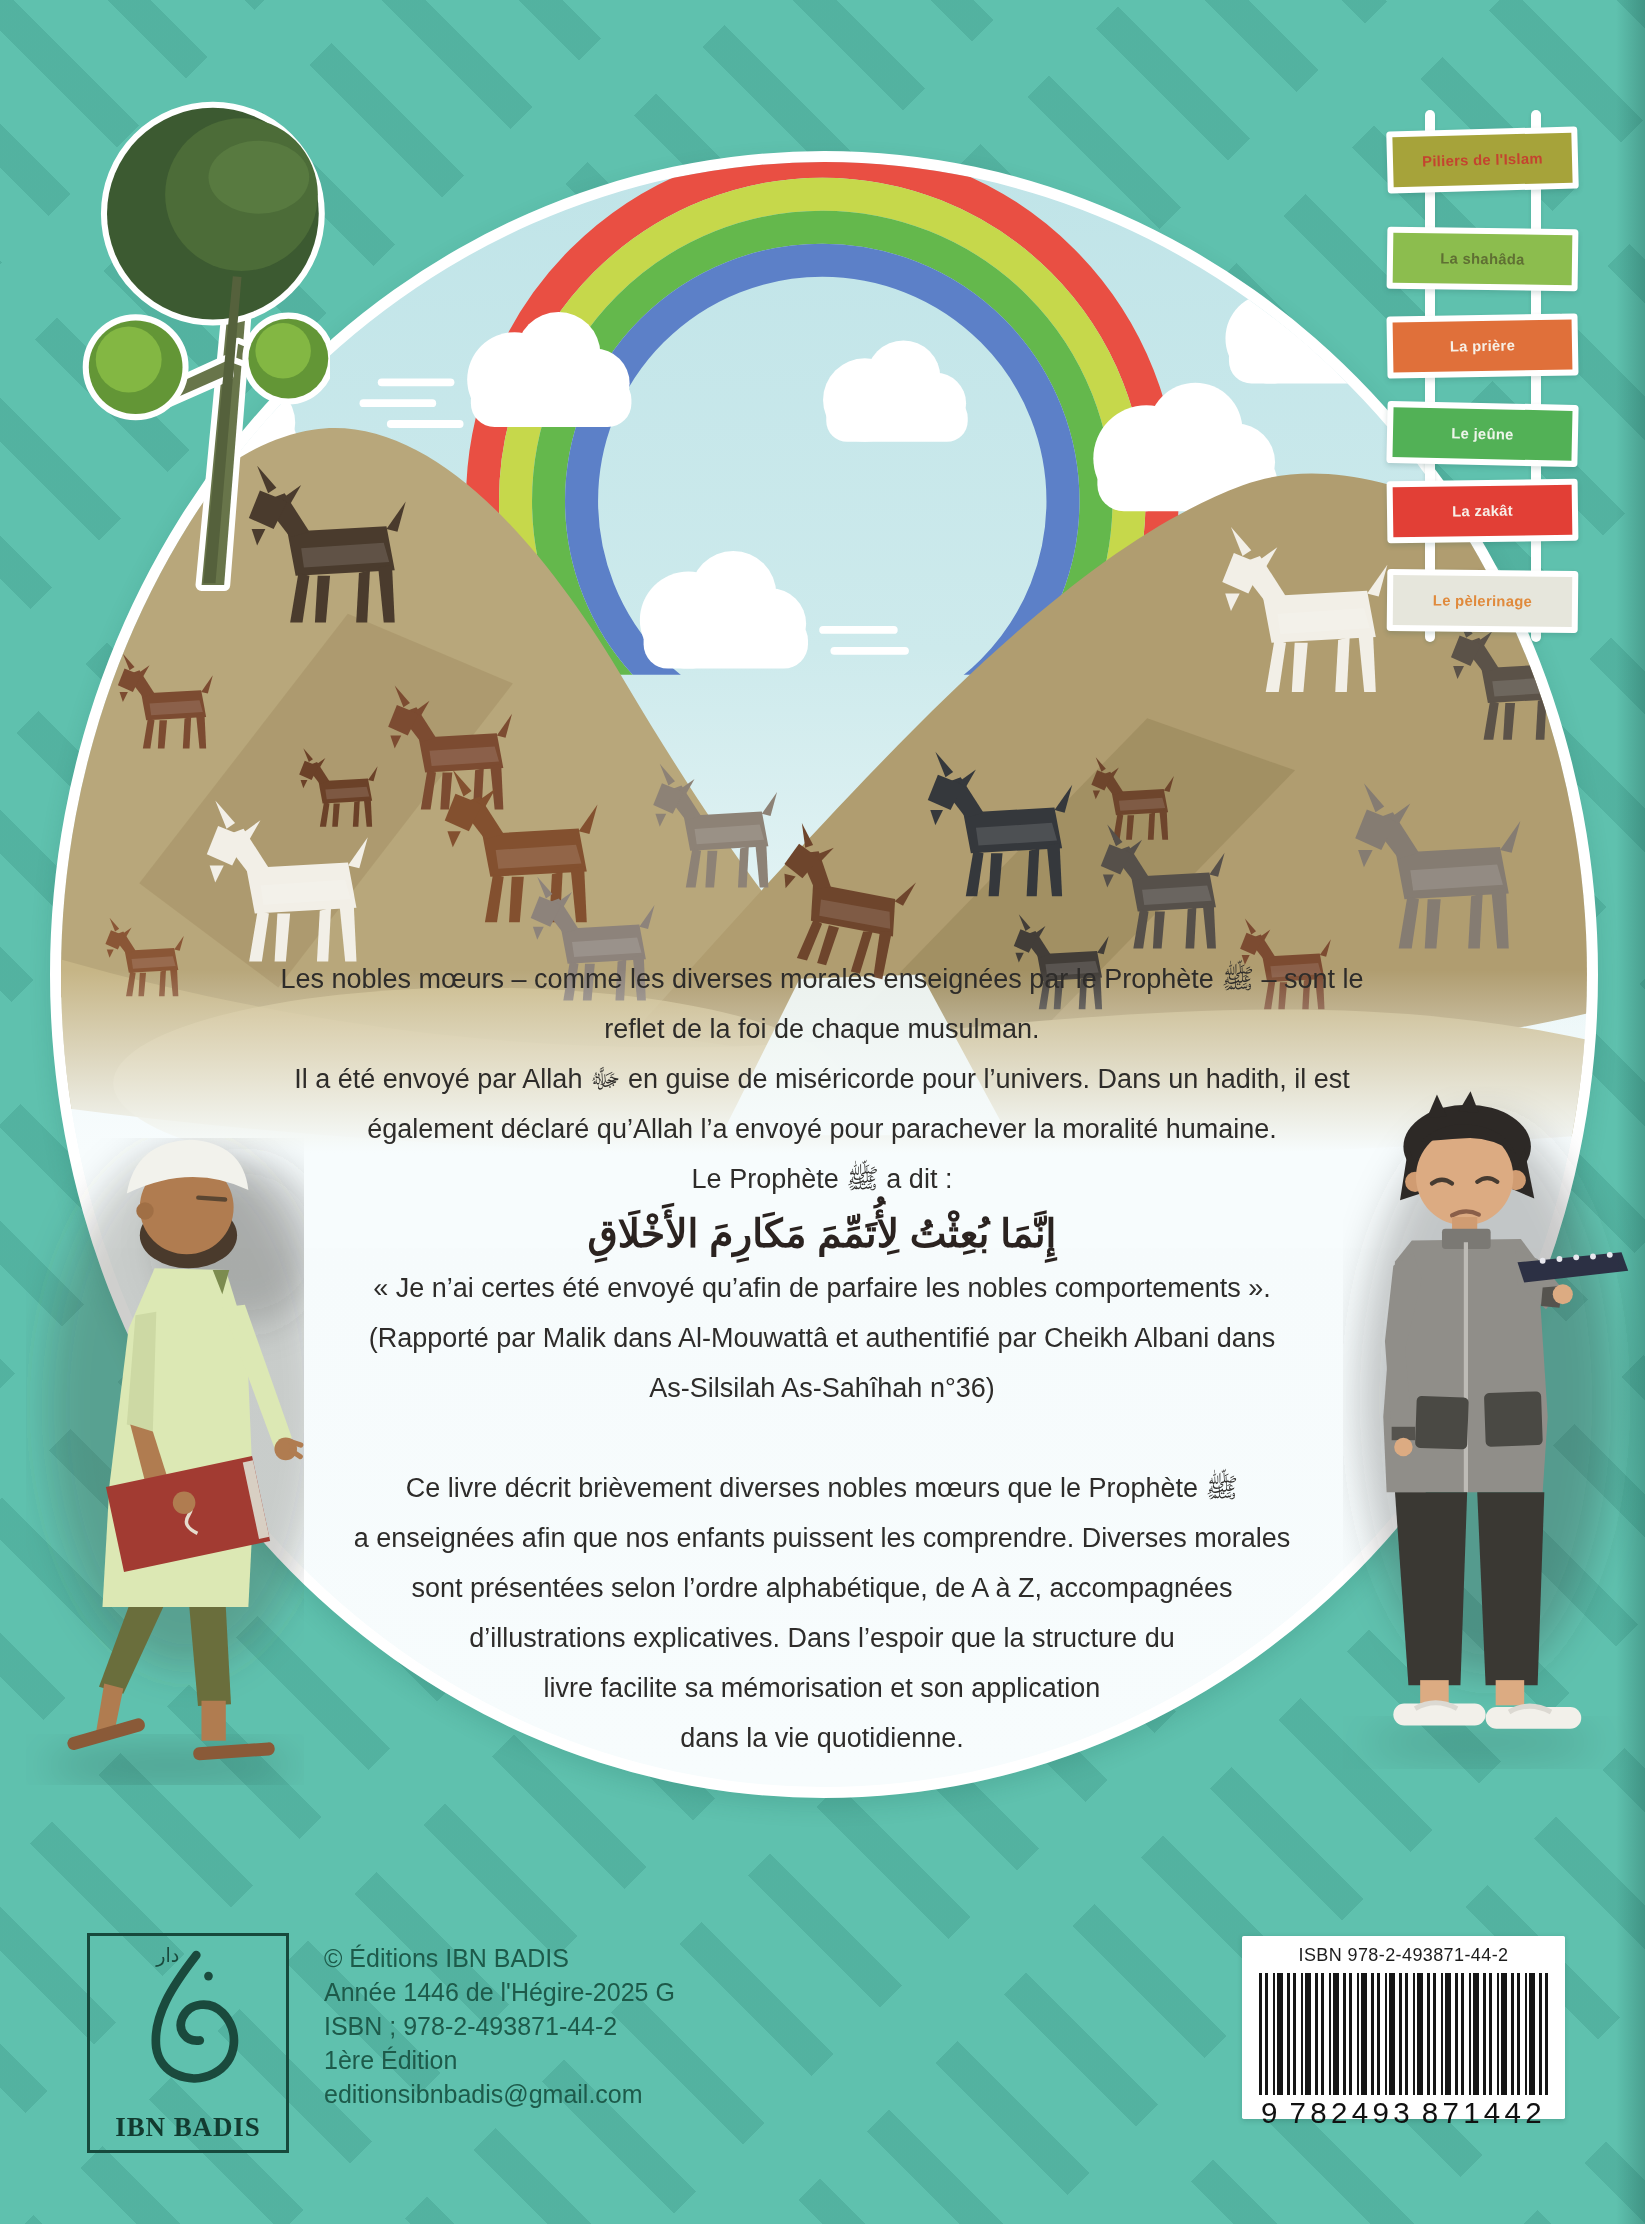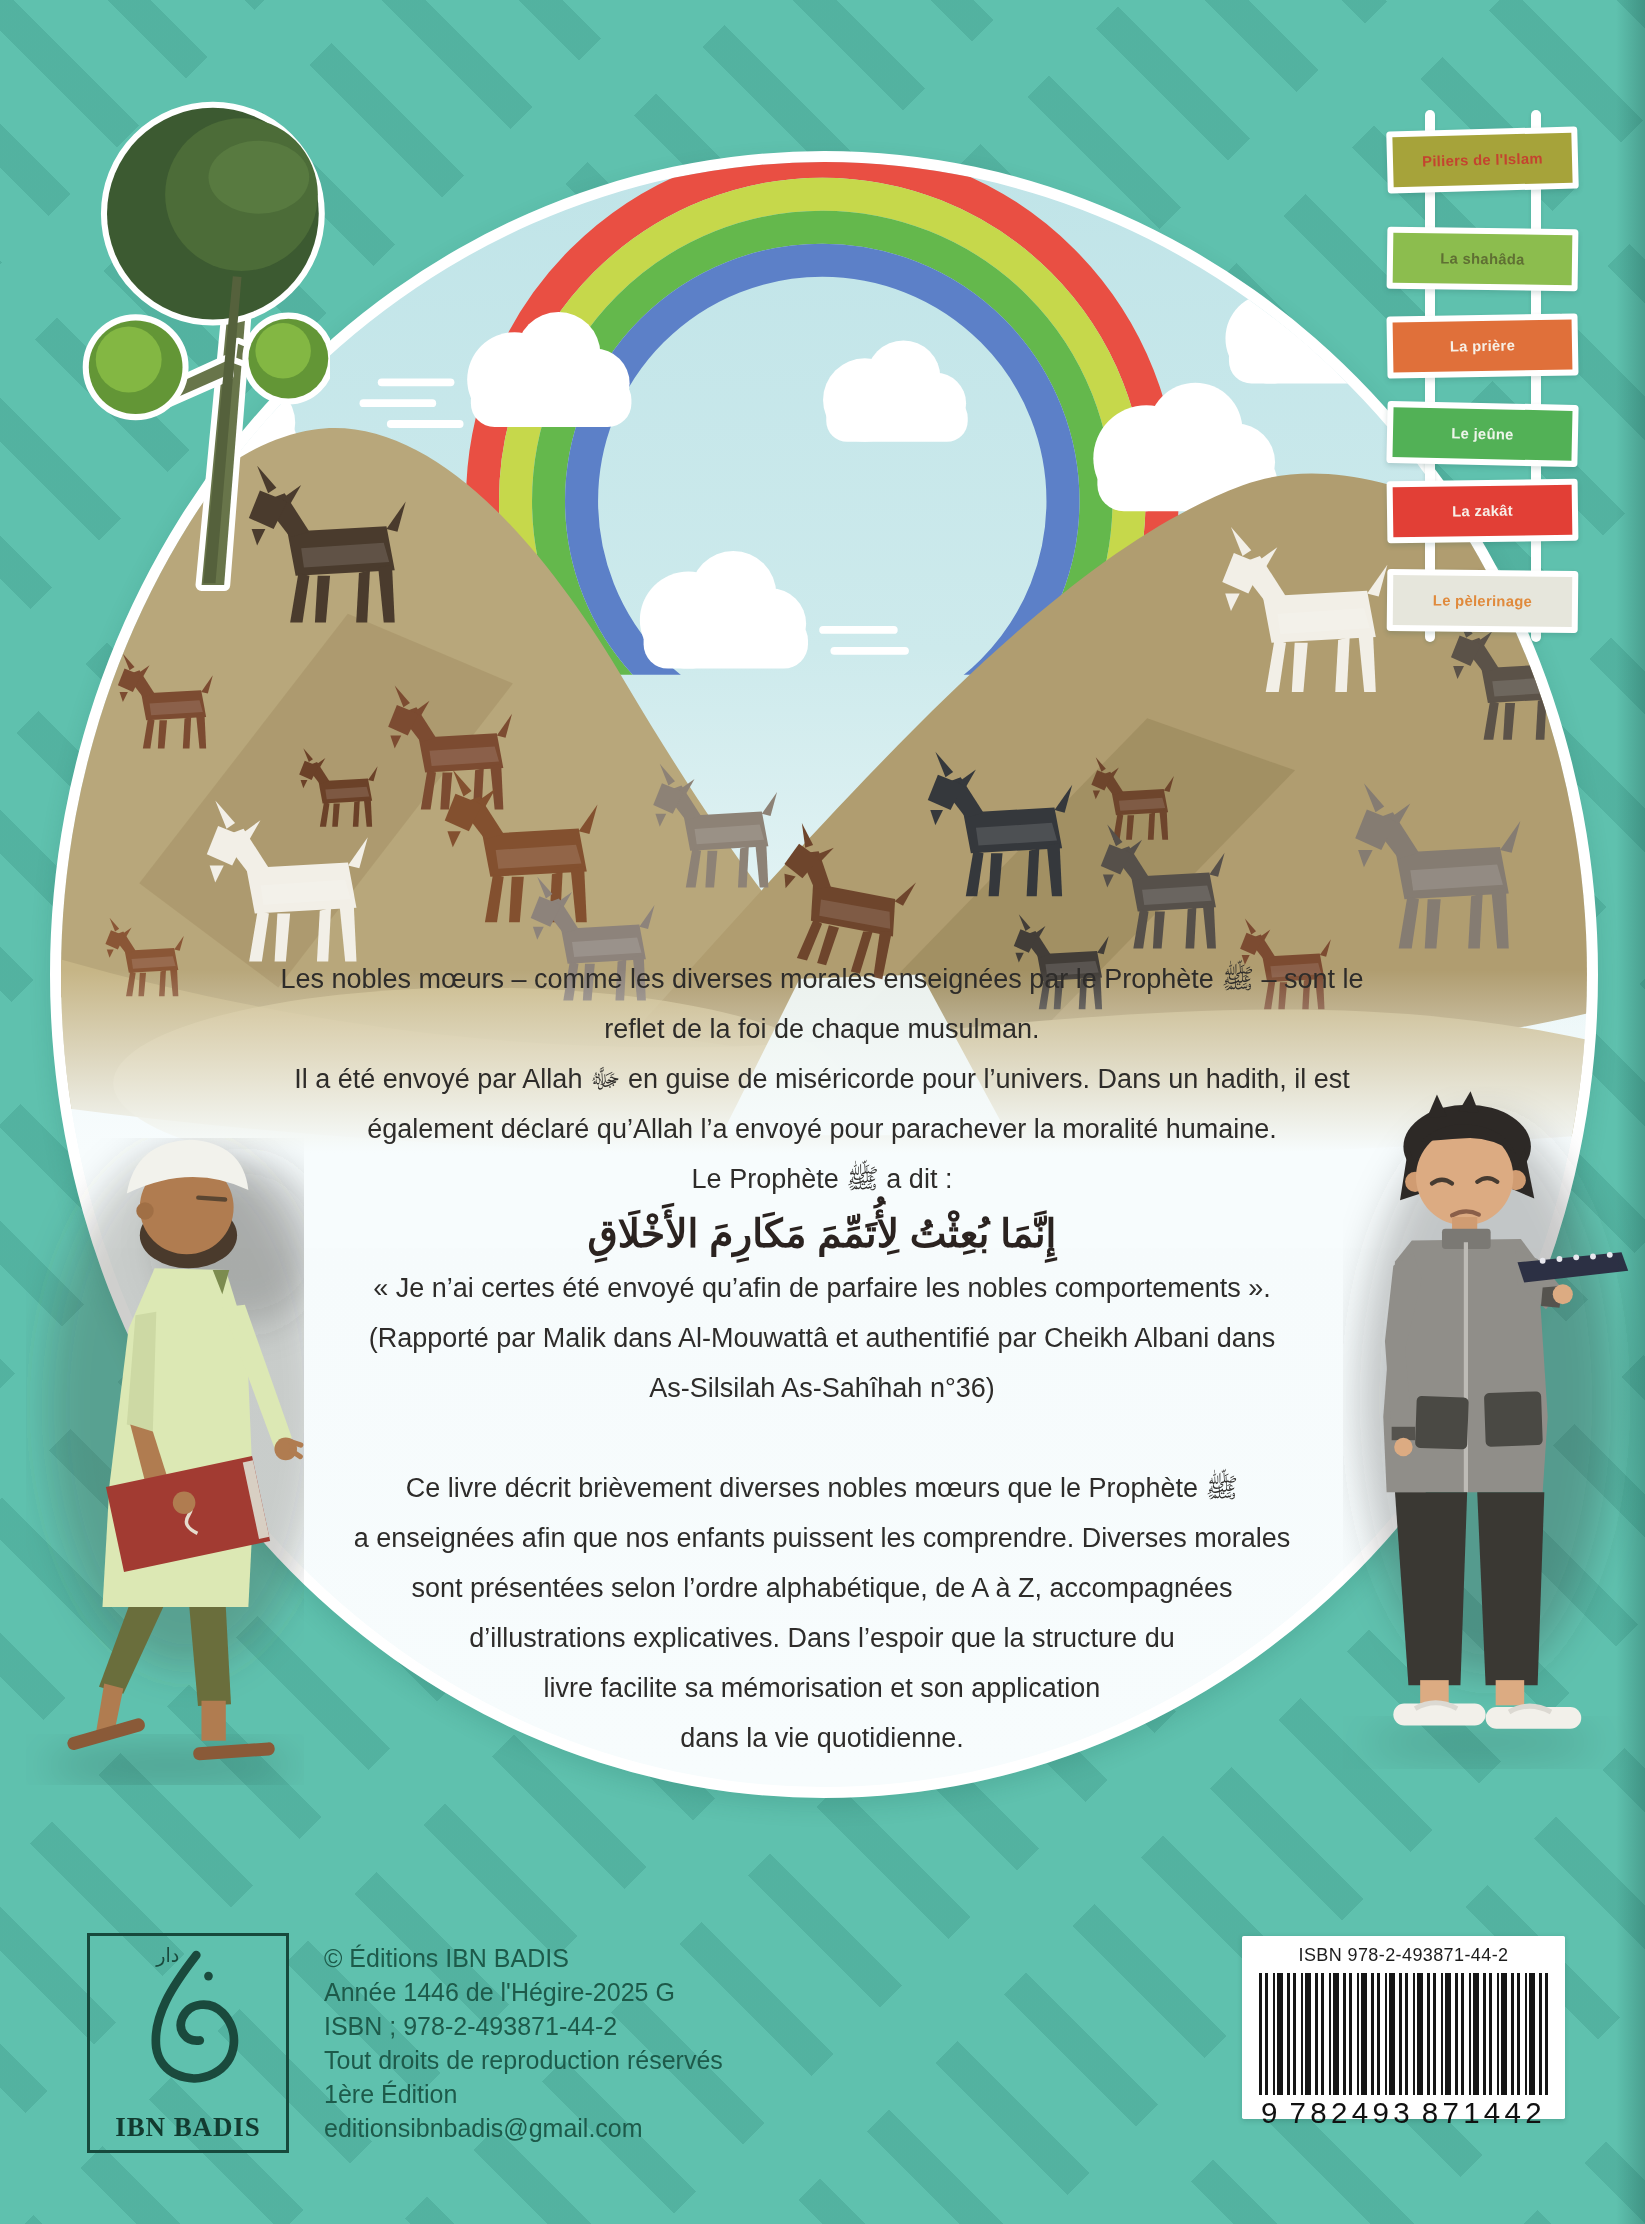--- a/index.html
+++ b/index.html
@@ -318,21 +318,20 @@
       <path d="M108 22 C 80 58 58 92 62 128 C 66 158 100 172 128 158 C 156 144 158 108 138 88 C 124 74 100 76 92 94 C 86 108 96 122 112 120" fill="none" stroke="#1a4a3d" stroke-width="10" stroke-linecap="round"></path>
       <circle cx="122" cy="46" r="5" fill="#1a4a3d"></circle>
     </svg>
     <div class="logo-name">IBN BADIS</div>
   </div>
 
   <div class="publisher">
     <div>© Éditions  IBN BADIS</div>
     <div>Année 1446 de l'Hégire-2025 G</div>
     <div>ISBN ;  978-2-493871-44-2</div>
-    <div>Tout droits de reproduction réservés</div>
     <div>1ère Édition</div>
     <div>editionsibnbadis@gmail.com</div>
   </div>
 
   <div class="barcode">
     <div class="bc-isbn">ISBN 978-2-493871-44-2</div>
     <div class="bc-bars"></div>
     <div class="bc-digits">
       <span>9</span>
       <span>782493</span>

